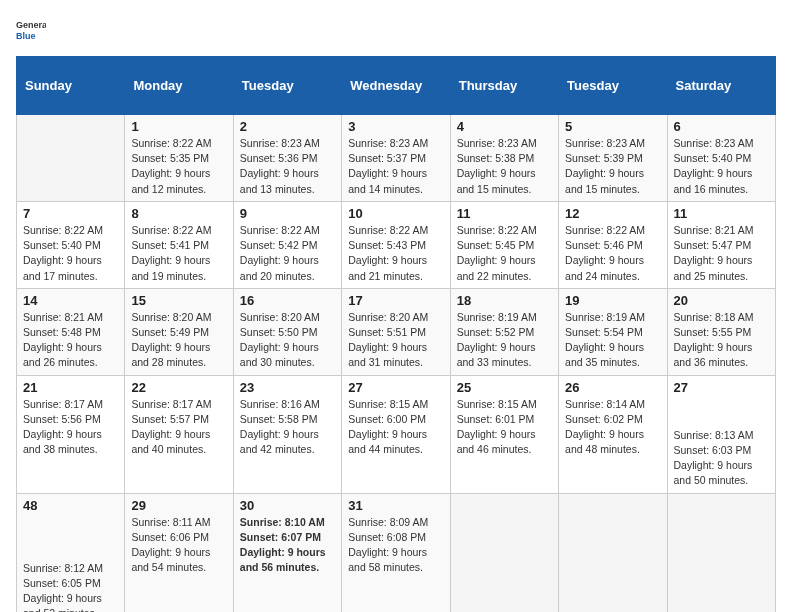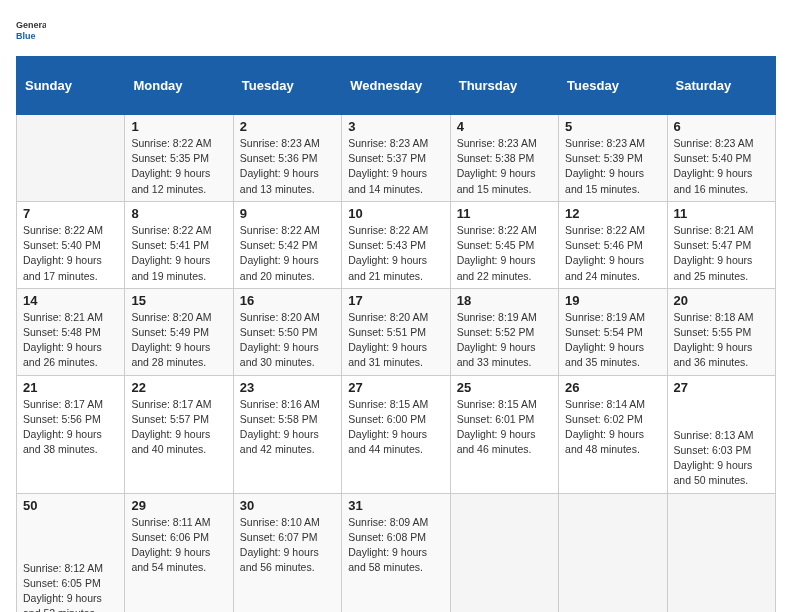--- a/index.html
+++ b/index.html
@@ -299,36 +299,36 @@
         <td>
           <div class="day-num">27</div>
           <div class="cell-info" style="white-space: pre-line; margin-top: 33px;">Sunrise: 8:13 AM
 Sunset: 6:03 PM
 Daylight: 9 hours
 and 50 minutes.</div>
         </td>
       </tr>
       <tr>
         <td>
-          <div class="day-num">50</div>
+          <div class="day-num">48</div>
           <div class="cell-info" style="white-space: pre-line; margin-top: 48px;">Sunrise: 8:12 AM
 Sunset: 6:05 PM
 Daylight: 9 hours
 and 52 minutes.</div>
         </td>
         <td>
           <div class="day-num">29</div>
           <div class="cell-info" style="white-space: pre-line;">Sunrise: 8:11 AM
 Sunset: 6:06 PM
 Daylight: 9 hours
 and 54 minutes.</div>
         </td>
         <td>
           <div class="day-num">30</div>
-          <div class="cell-info" style="white-space: pre-line;">Sunrise: 8:10 AM
+          <div class="cell-info" style="white-space: pre-line; font-weight: bold;">Sunrise: 8:10 AM
 Sunset: 6:07 PM
 Daylight: 9 hours
 and 56 minutes.</div>
         </td>
         <td>
           <div class="day-num">31</div>
           <div class="cell-info" style="white-space: pre-line;">Sunrise: 8:09 AM
 Sunset: 6:08 PM
 Daylight: 9 hours
 and 58 minutes.</div>

